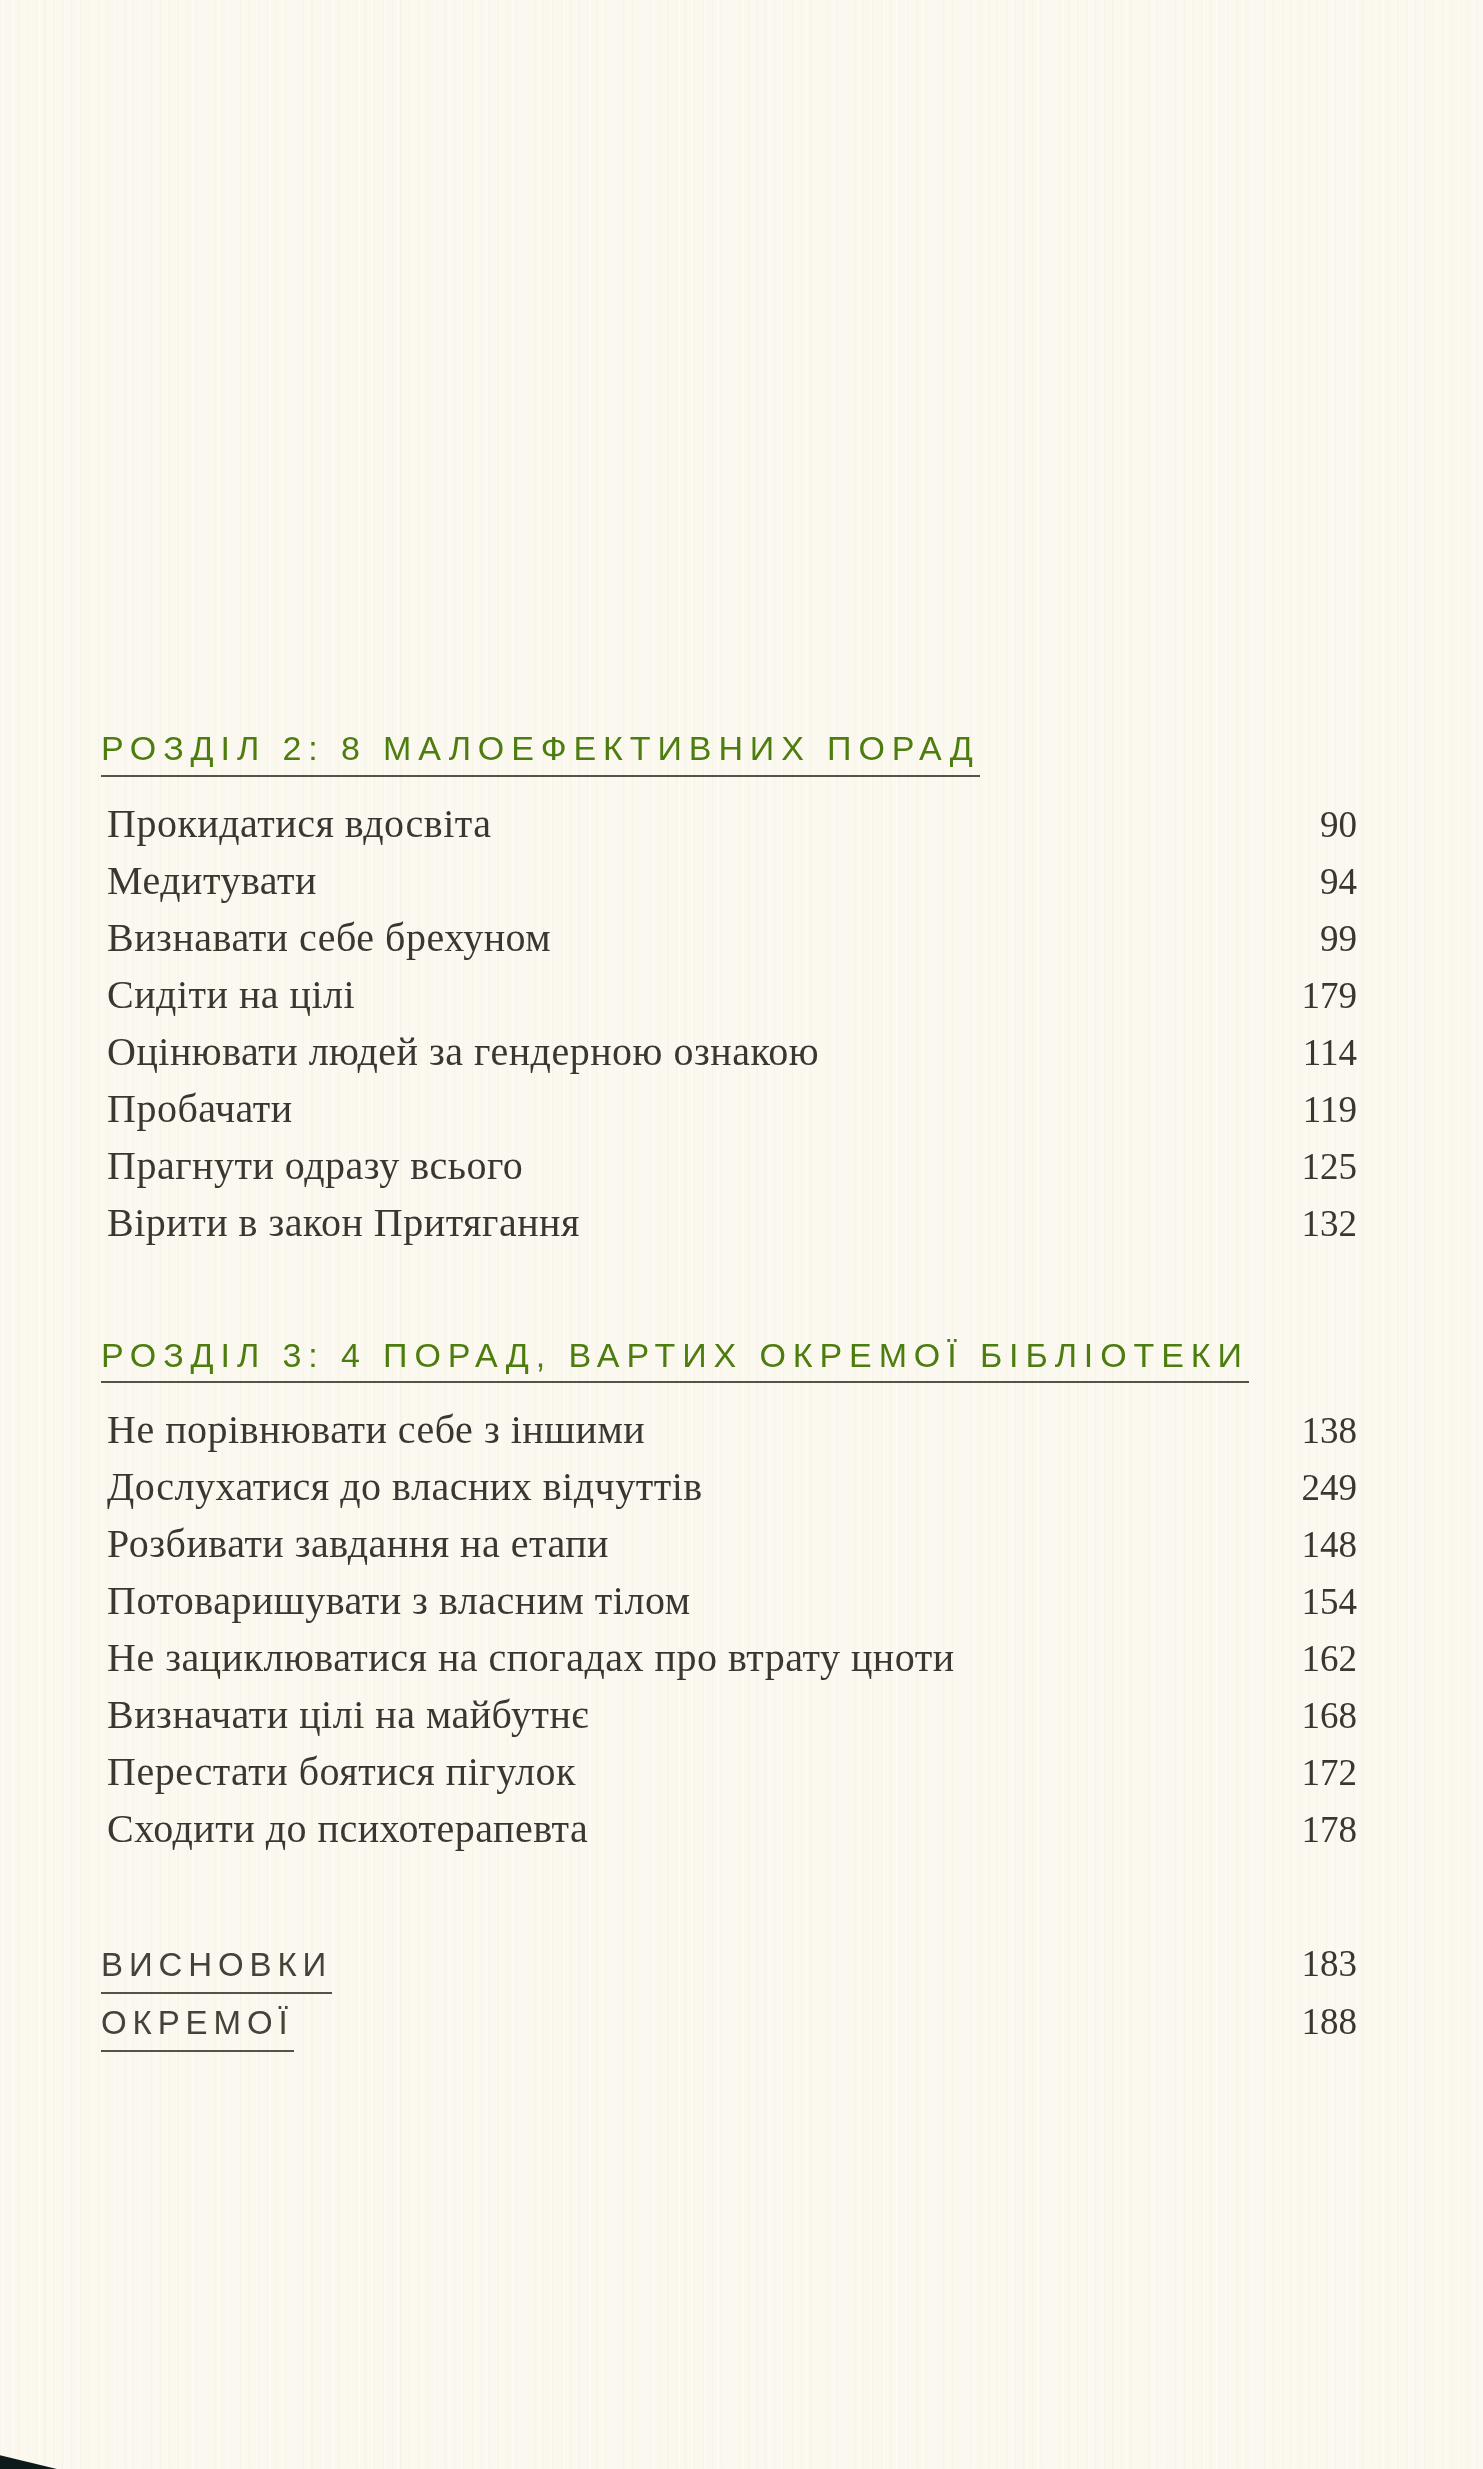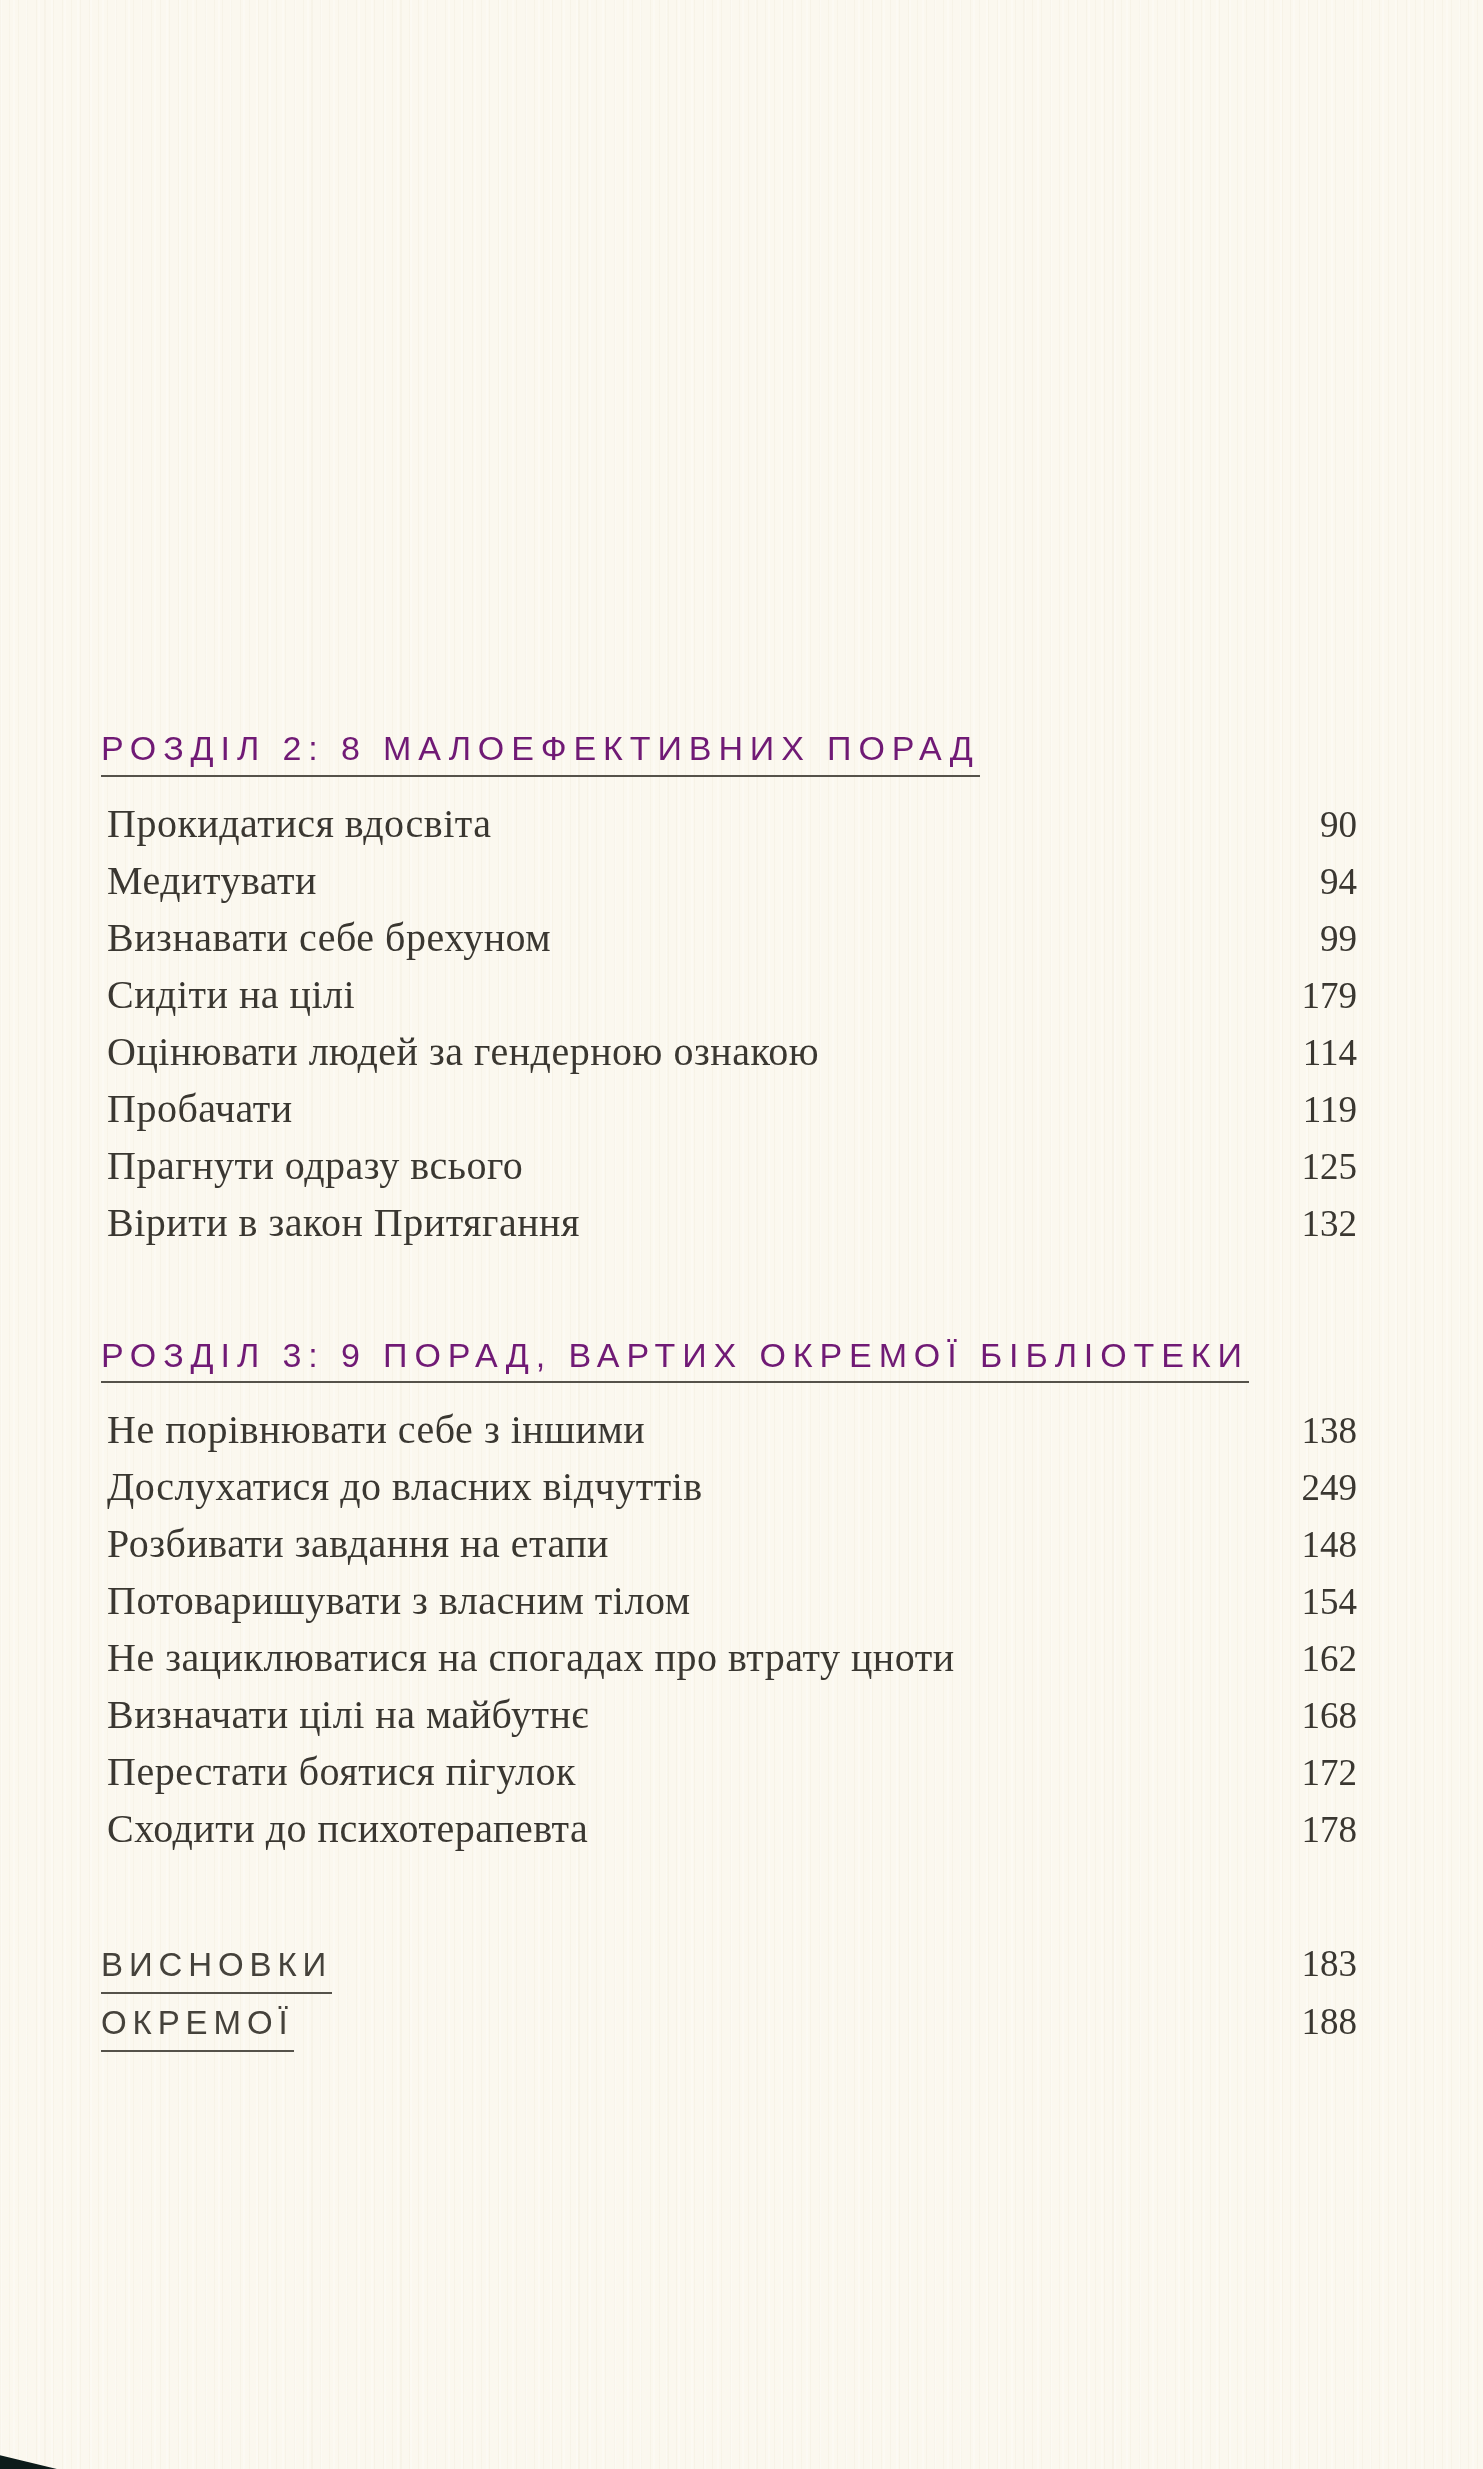--- a/index.html
+++ b/index.html
@@ -31,21 +31,21 @@
     left: 101px;
     top: 729px;
     width: 1256px;
   }
   .section-heading {
     font-family: "Liberation Sans", sans-serif;
     font-size: 34px;
     line-height: 39px;
     letter-spacing: 6.9px;
     font-weight: 400;
-    color: #701a75;
+    color: #4d7c0f;
     display: inline-block;
     padding-bottom: 6.9px;
     border-bottom: 2px solid #55524a;
     white-space: nowrap;
   }
   .entries { margin-top: 17.7px; }
   .entry-row {
     display: flex;
     justify-content: space-between;
     align-items: baseline;
@@ -132,21 +132,21 @@
         <div class="entry-row">
           <span class="entry-title">Вірити в закон Притягання</span>
           <span class="entry-page">132</span>
         </div>
       </div>
     </div>
 
     <div class="section-gap"></div>
 
     <div>
-      <span class="section-heading">РОЗДІЛ 3: 9 ПОРАД, ВАРТИХ ОКРЕМОЇ БІБЛІОТЕКИ</span>
+      <span class="section-heading">РОЗДІЛ 3: 4 ПОРАД, ВАРТИХ ОКРЕМОЇ БІБЛІОТЕКИ</span>
       <div class="entries">
         <div class="entry-row">
           <span class="entry-title">Не порівнювати себе з іншими</span>
           <span class="entry-page">138</span>
         </div>
         <div class="entry-row">
           <span class="entry-title">Дослухатися до власних відчуттів</span>
           <span class="entry-page">249</span>
         </div>
         <div class="entry-row">

